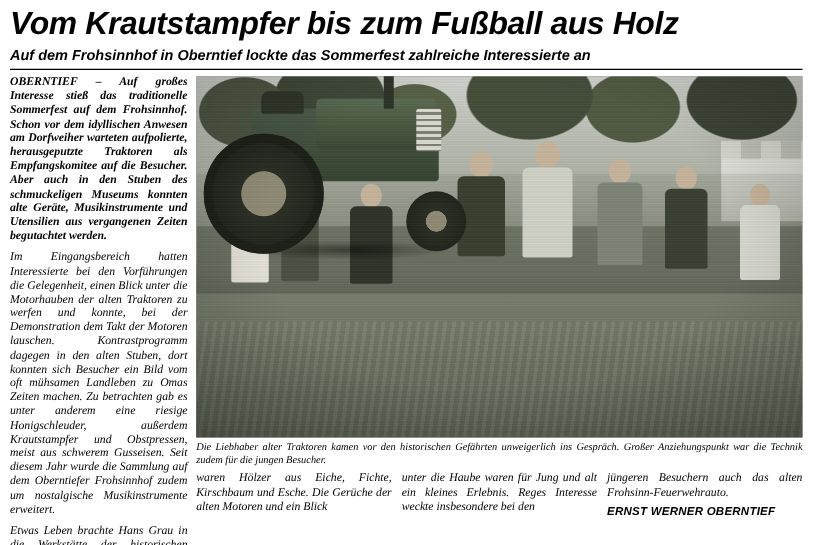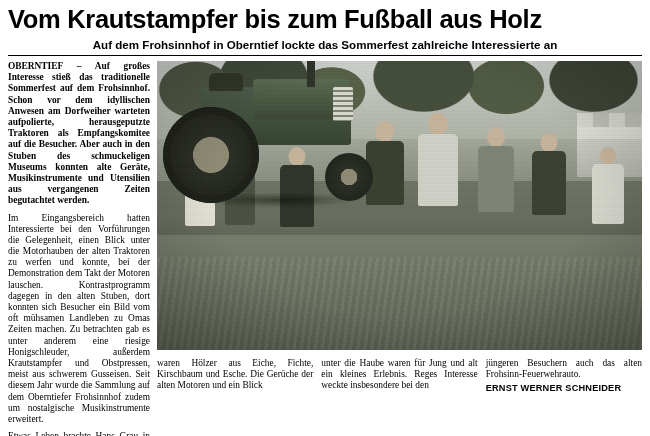--- a/index.html
+++ b/index.html
@@ -13,38 +13,38 @@
     font-family: "Liberation Serif", serif;
     color: #000000;
     overflow: hidden;
   }
   .page {
     position: relative;
     width: 650px;
     height: 436px;
     box-sizing: border-box;
     padding: 6px 8px 4px 8px;
+    font-style: italic;
   }
   .headline {
     font-family: "Liberation Sans", sans-serif;
     font-weight: bold;
     font-size: 25.5px;
     letter-spacing: -0.3px;
     line-height: 1.05;
     margin: 0 0 5px 0;
     white-space: nowrap;
   }
   .subhead {
     font-family: "Liberation Sans", sans-serif;
     font-weight: bold;
     font-size: 11.6px;
     line-height: 1.15;
     margin: 0 0 4px 0;
     white-space: nowrap;
-    text-align: center;
   }
   .rule {
     border-top: 1px solid #000;
     margin: 0 0 5px 0;
   }
   .content {
     display: flex;
     gap: 7px;
     align-items: flex-start;
   }
@@ -290,30 +290,31 @@
           <div class="tr-exhaust"></div>
           <div class="tr-wheel-rear"></div>
           <div class="tr-wheel-front"></div>
         </div>
 
         <div class="ph grain"></div>
         <div class="ph vignette"></div>
       </div>
 
       <div class="caption">
+        <div class="caption-text">Die Liebhaber alter Traktoren kamen vor den historischen Gefährten unweigerlich ins Gespräch. Großer Anziehungspunkt war die Technik zudem für die jungen Besucher.</div>
       </div>
 
       <div class="bottom-cols">
         <div class="bcol">
           <p>waren Hölzer aus Eiche, Fichte, Kirschbaum und Esche. Die Gerüche der alten Motoren und ein Blick</p>
         </div>
         <div class="bcol">
           <p>unter die Haube waren für Jung und alt ein kleines Erlebnis. Reges Interesse weckte insbesondere bei den</p>
         </div>
         <div class="bcol">
           <p>jüngeren Besuchern auch das alten Frohsinn-Feuerwehrauto.</p>
-          <div class="byline">ERNST WERNER SCHNEIDER</div>
+          <div class="byline">ERNST WERNER OBERNTIEF</div>
         </div>
       </div>
 
     </div>
   </div>
 </div>
 
 </body></html>

